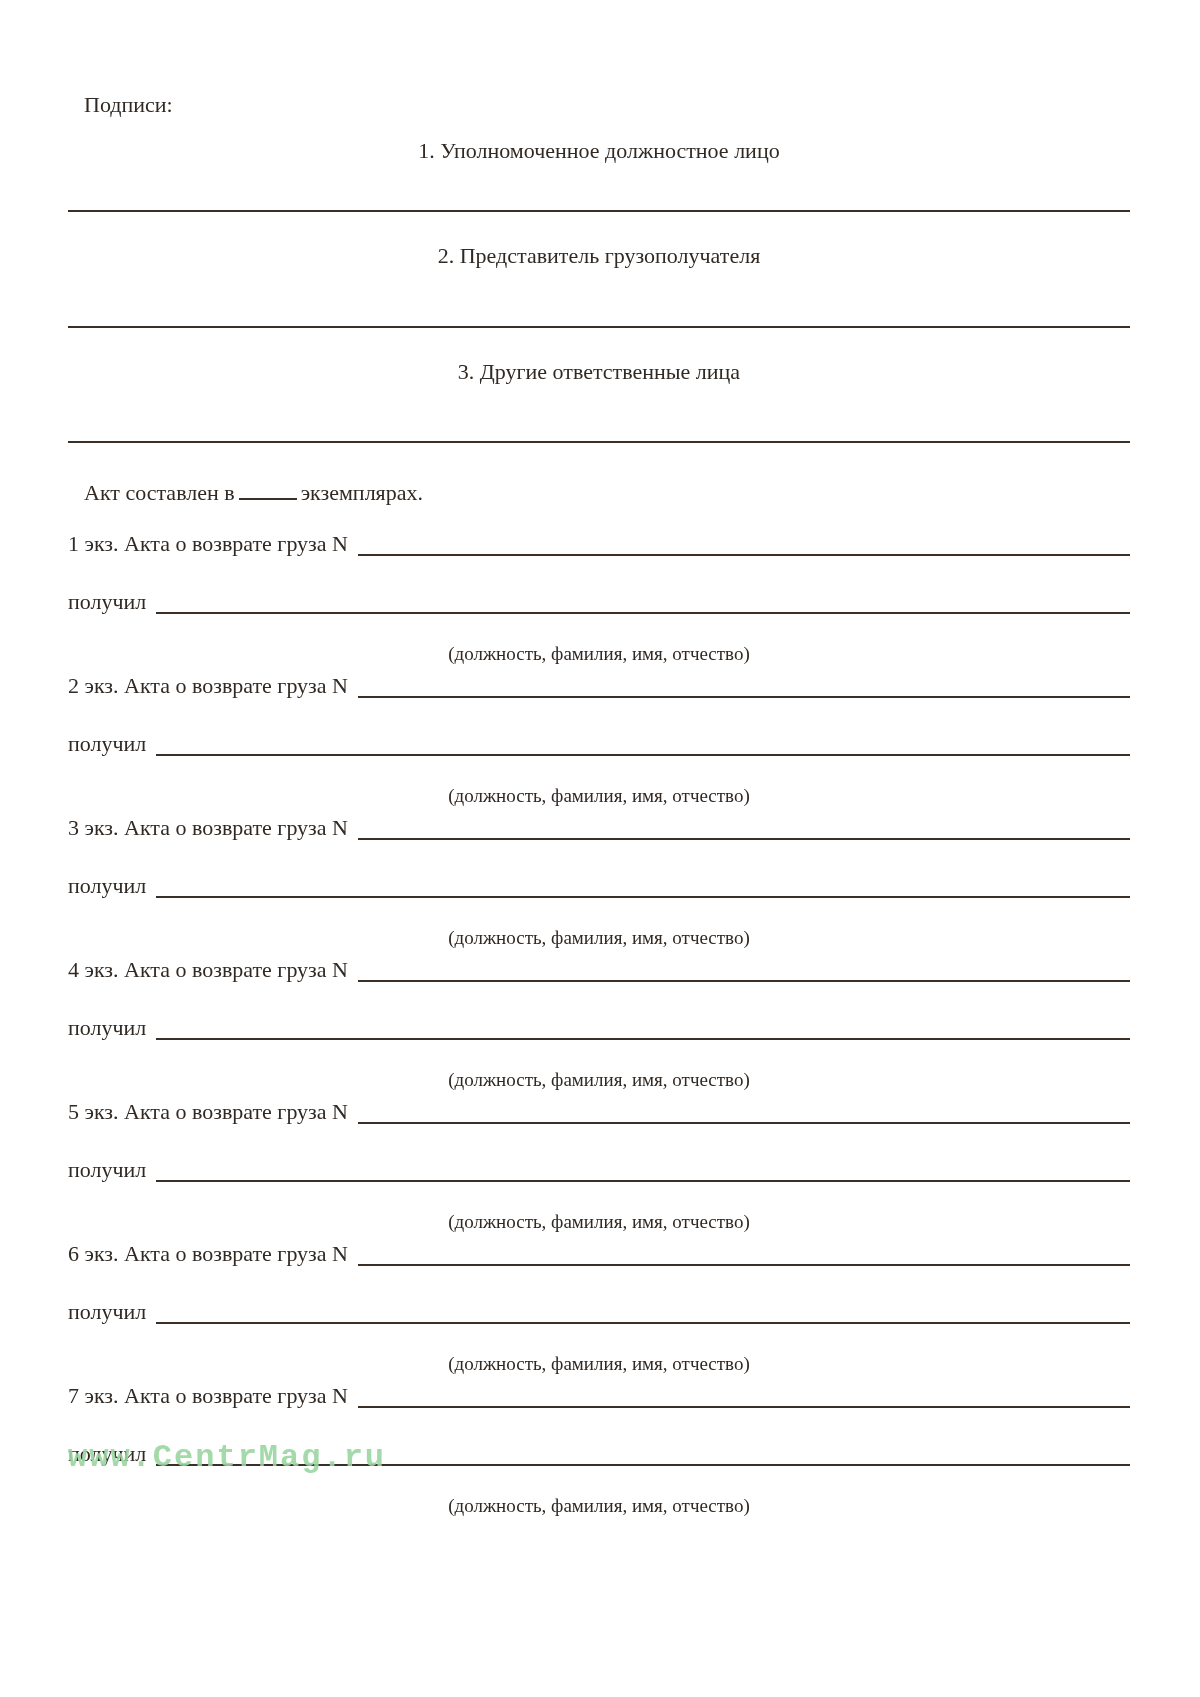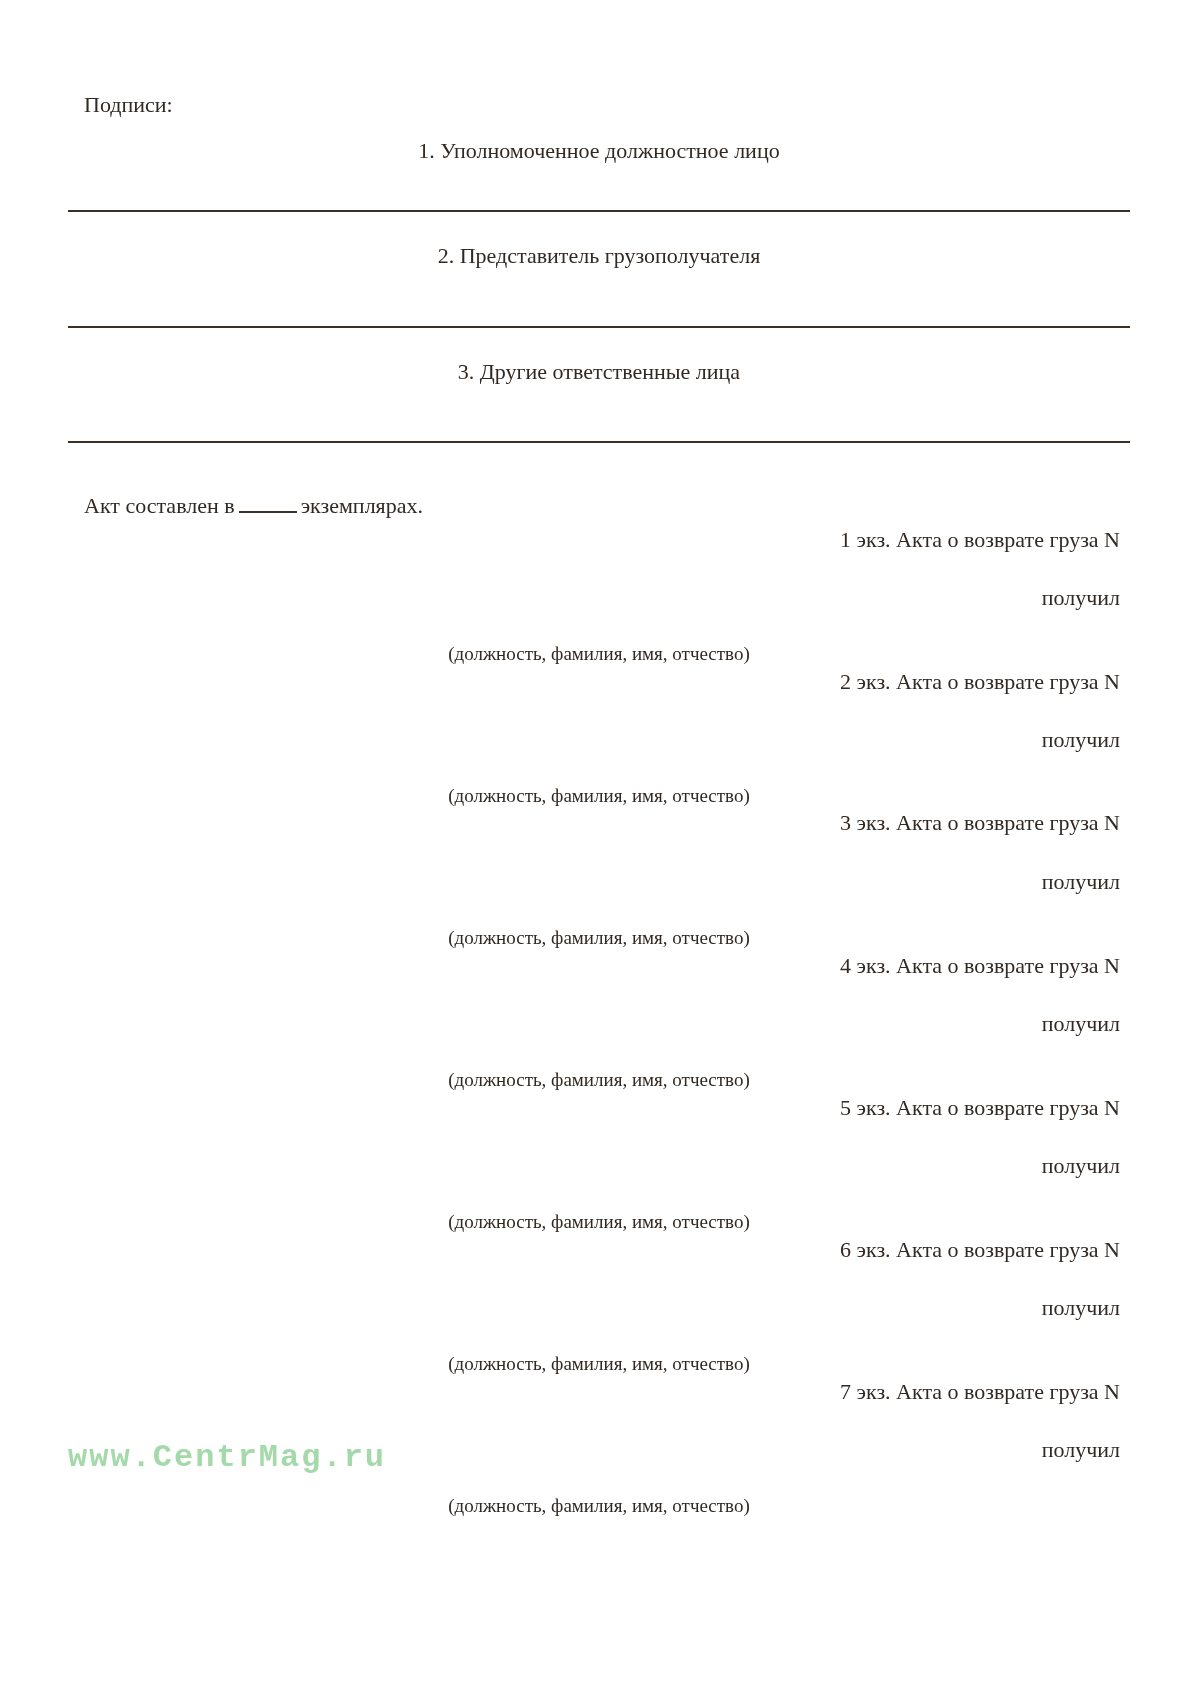--- a/index.html
+++ b/index.html
@@ -32,21 +32,20 @@
   }
   .rule {
     height: 0;
     border-bottom: 2px solid var(--line);
   }
   .fill-row {
     display: flex;
     align-items: flex-end;
     height: 34px;
     line-height: 30px;
-    flex-direction: column;
   }
   .fill-row .lbl {
     white-space: nowrap;
     padding-right: 10px;
   }
   .fill-row .blank-line {
     flex: 1;
     height: 0;
     border-bottom: 2px solid var(--line);
     margin-bottom: 3px;
@@ -89,21 +88,21 @@
 
   <div class="abs content-span heading" style="top:136px;">1. Уполномоченное должностное лицо</div>
   <div class="abs content-span rule" style="top:210px;"></div>
 
   <div class="abs content-span heading" style="top:241px;">2. Представитель грузополучателя</div>
   <div class="abs content-span rule" style="top:326px;"></div>
 
   <div class="abs content-span heading" style="top:357px;">3. Другие ответственные лица</div>
   <div class="abs content-span rule" style="top:441px;"></div>
 
-  <div class="abs content-left copies-statement" style="top:478px;margin-top:13px;"><span>Акт составлен в</span><span class="short-blank"></span><span>экземплярах.</span></div>
+  <div class="abs content-left copies-statement" style="top:478px;"><span>Акт составлен в</span><span class="short-blank"></span><span>экземплярах.</span></div>
 
   <div class="abs content-span fill-row" style="top:525px;">
     <span class="lbl">1 экз. Акта о возврате груза N</span>
     <div class="blank-line"></div>
   </div>
   <div class="abs content-span fill-row" style="top:583px;">
     <span class="lbl">получил</span>
     <div class="blank-line"></div>
   </div>
   <div class="abs content-span caption" style="top:622px;">(должность, фамилия, имя, отчество)</div>

